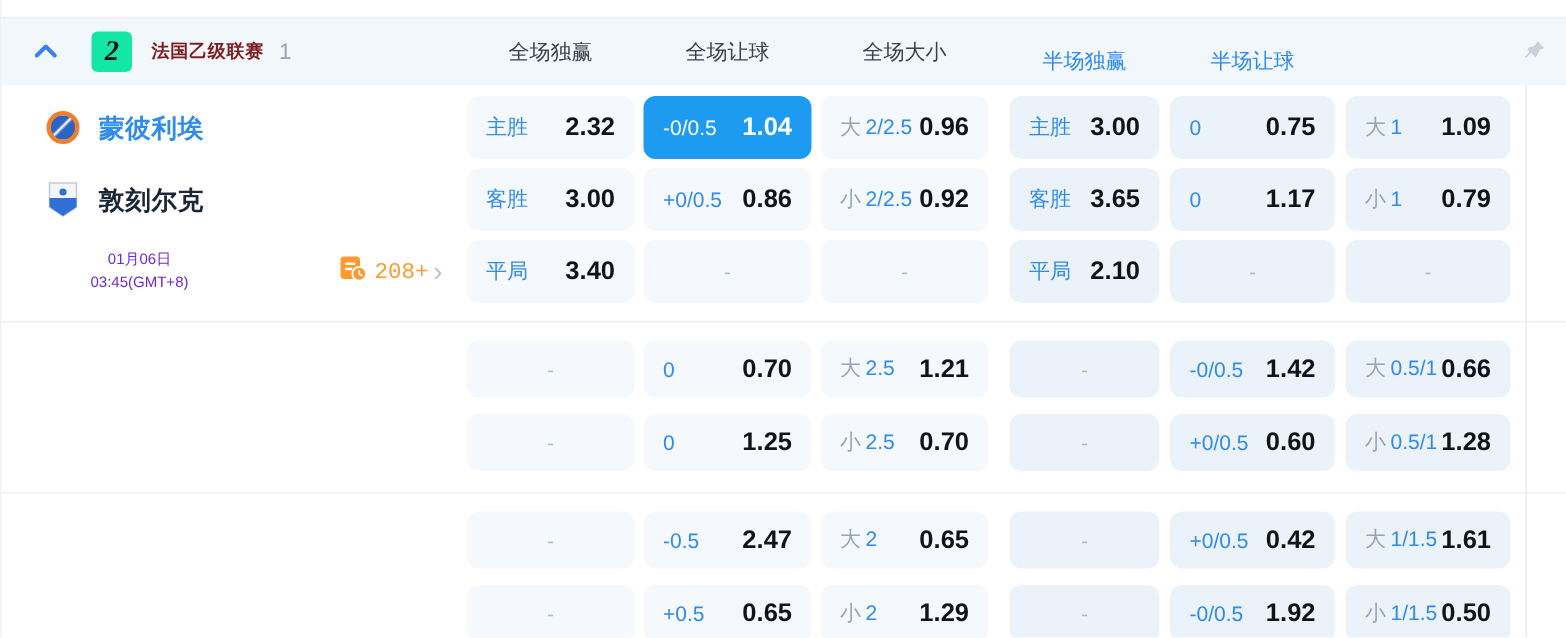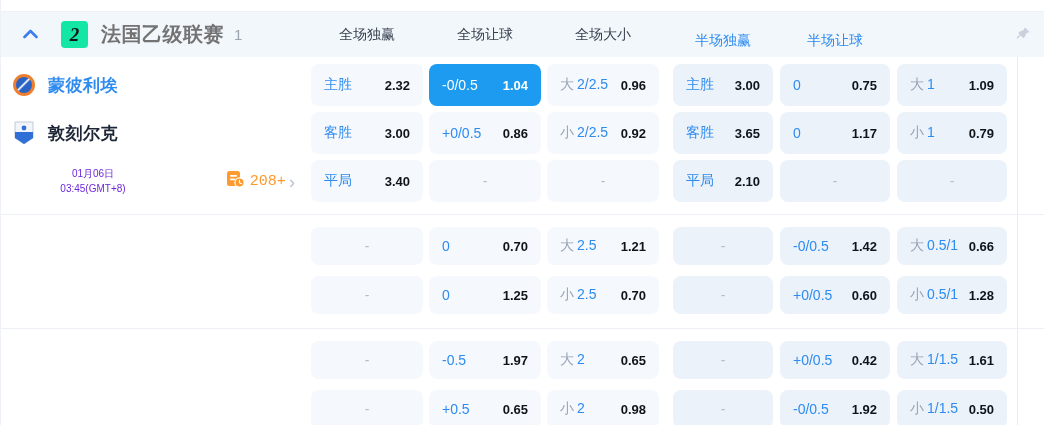--- a/index.html
+++ b/index.html
@@ -14,21 +14,21 @@
   
   .league-header { position:relative; height:45px; background:#f2f7fc;
     display:flex; align-items:center; }
   .hleft { width:310px; flex:none; display:flex; align-items:center; padding-left:18px; }
   .collapse-btn { width:22px; height:22px; display:flex; align-items:center;
     justify-content:center; cursor:pointer; margin-right:20px; background:none; border:none; }
   .league-badge { width:27px; height:27px; border-radius:4px; background:#14e6a6;
     color:#10151c; font-weight:900; font-style:italic; font-size:19px;
     display:flex; align-items:center; justify-content:center; margin-right:13px;
     font-family:"Liberation Serif","DejaVu Serif",serif; }
-  .league-title { font-size:20px; font-weight:700; color:#737373; letter-spacing:.5px; }
+  .league-title { font-size:12px; font-weight:700; color:#7f1d1d; letter-spacing:.5px; }
   .league-count { font-size:15px; color:#9aa4b2; margin-left:10px; }
   .hcell { text-align:center; font-size:14px; }
   .hcell.full { color:#39424f; }
   .hcell.half { color:#2e8bf0;margin-top:12px; }
   .pin { position:absolute; right:13px; top:14px; width:16px; height:16px; cursor:pointer; }
 
   
   .c1,.c2,.c3 { width:112px; margin-right:6px; flex:none; }
   .c4 { width:100px; margin-left:8px; margin-right:7px; flex:none; }
   .c5 { width:110px; margin-right:7px; flex:none; }
@@ -45,26 +45,26 @@
 
   .cell { height:42px; border-radius:8px; background:#f5f8fc; display:flex;
     align-items:center; justify-content:space-between; padding:0 13px; cursor:pointer; }
   .group.sep .cell { height:38px; }
   .cell.half { background:#ebf2fa; }
   .cell.hl { background:#1d9bf1; }
   .cell.dash { justify-content:center; }
   .lbl { font-size:14px; color:#2e8bf0; white-space:nowrap; }
   .pre { font-style:normal; color:#98a4b5; margin-right:3px; }
   .line { font-weight:400; color:#2e8bf0; }
-  .val { font-size:13px; font-weight:700; color:#101419; }
+  .val { font-size:17px; font-weight:700; color:#101419; }
   .cell.hl .lbl, .cell.hl .val, .cell.hl .line { color:#fff; }
   .dashtxt { color:#b3bdc9; font-size:14px; }
 
   
-  .team { padding-left:11px; }
+  .team { padding-left:29px; }
   .badge { width:24px; height:24px; flex:none; margin-right:12px; display:flex;
     align-items:center; justify-content:center; }
   .mp-badge { width:22px; height:22px; border-radius:50%; border:3px solid #ee7f2f;
     background:linear-gradient(135deg,#2a63c6 40%,#ffffff 47%,#2a63c6 55%); }
   .team-name { font-size:17px; font-weight:700; letter-spacing:.5px; }
   .team-name.home { color:#2e8bf0; }
   .team-name.away { color:#1d2636; }
   .dt { width:156px; margin-left:14px; text-align:center; color:#6d28d9;
     font-size:10px; line-height:1.5; }
   .more { margin-left:auto; margin-right:16px; display:flex; align-items:center;
@@ -282,21 +282,21 @@
 
   <div class="group sep">
     <div class="grid-row">
       <div class="rleft"></div>
       <div class="cells">
           <div class="cell c1 dash">
             <span class="dashtxt">-</span>
           </div>
           <div class="cell c2">
             <span class="lbl">-0.5</span>
-            <span class="val">1.97</span>
+            <span class="val">2.47</span>
           </div>
           <div class="cell c3">
             <span class="lbl"><span class="pre">大</span><span class="line">2</span></span>
             <span class="val">0.65</span>
           </div>
           <div class="cell c4 half dash">
             <span class="dashtxt">-</span>
           </div>
           <div class="cell c5 half">
             <span class="lbl">+0/0.5</span>
@@ -313,21 +313,21 @@
       <div class="cells">
           <div class="cell c1 dash">
             <span class="dashtxt">-</span>
           </div>
           <div class="cell c2">
             <span class="lbl">+0.5</span>
             <span class="val">0.65</span>
           </div>
           <div class="cell c3">
             <span class="lbl"><span class="pre">小</span><span class="line">2</span></span>
-            <span class="val">0.98</span>
+            <span class="val">1.29</span>
           </div>
           <div class="cell c4 half dash">
             <span class="dashtxt">-</span>
           </div>
           <div class="cell c5 half">
             <span class="lbl">-0/0.5</span>
             <span class="val">1.92</span>
           </div>
           <div class="cell c6 half">
             <span class="lbl"><span class="pre">小</span><span class="line">1/1.5</span></span>

